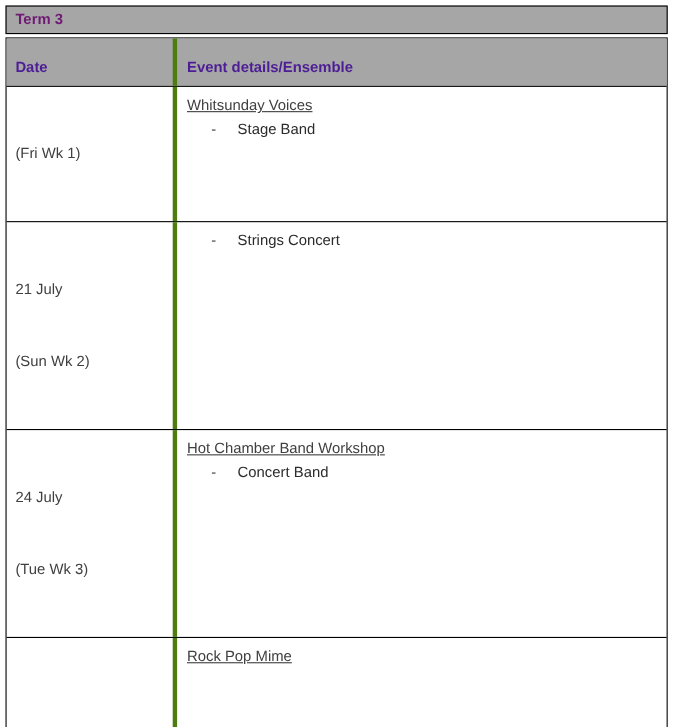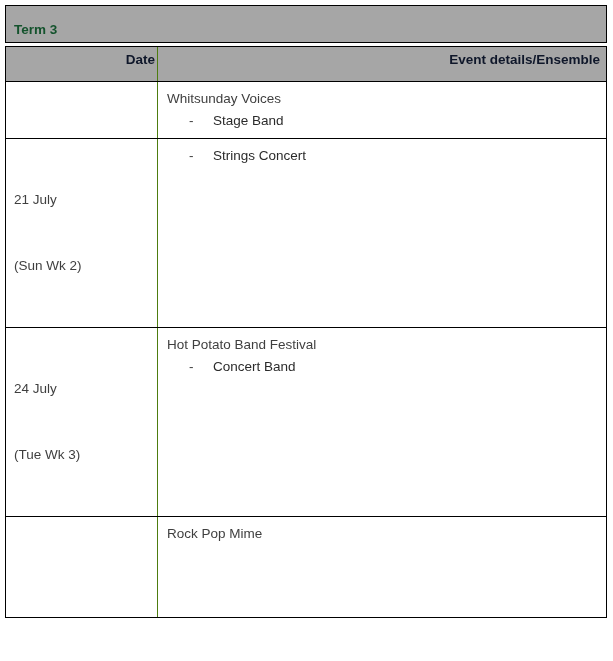--- a/index.html
+++ b/index.html
@@ -13,22 +13,22 @@
     width: 602px;
     margin: 5px 0 0 5px;
     box-sizing: border-box;
   }
   .term-bar {
     box-sizing: border-box;
     border: 1.5px solid #000;
     background: #a6a6a6;
     font-weight: bold;
     font-size: 13.5px;
-    color: #14532d;
-    padding: 15px 8px 3px 8px;
+    color: #701a75;
+    padding: 3px 8px 3px 8px;
     line-height: 18px;
   }
   .etable {
     border: 1.5px solid #000;
     margin-top: 3px;
   }
   .row {
     display: grid;
     grid-template-columns: 151px 1fr;
   }
@@ -38,33 +38,32 @@
     min-height: 34px;
   }
   .cell { box-sizing: border-box; }
   .date-cell {
     padding: 6px 2px 6px 8px;
     font-size: 13.5px;
     line-height: 22px;
     white-space: pre;
   }
   .event-cell {
-    border-left: 1px solid #4d7c0f;
+    border-left: 4px solid #4d7c0f;
     padding: 6px 6px 6px 9px;
     font-size: 13.5px;
     line-height: 22px;
   }
   .row.header .cell {
     font-weight: bold;
-    color: #0f172a;
-    padding-top: 2px;
-    text-align: right;
+    color: #4c1d95;
+    padding-top: 15px;
   }
   .row.data { min-height: 56px; }
-  .etitle { color: #3f3f3f; }
+  .etitle { color: #3f3f3f; text-decoration: underline; }
   .eitem {
     position: relative;
     padding-left: 46px;
     color: #2b2b2b;
   }
   .eitem .dash {
     position: absolute;
     left: 22px;
     top: 0;
     font-weight: normal;
@@ -83,20 +82,21 @@
 
   <div class="etable">
 
     <div class="row header">
       <div class="cell date-cell">Date</div>
       <div class="cell event-cell">Event details/Ensemble</div>
     </div>
 
     <div class="row data">
       <div class="cell date-cell">
+        <div>(Fri Wk 1)</div>
       </div>
       <div class="cell event-cell">
         <div class="etitle">Whitsunday Voices</div>
         <div class="eitem">
           <span class="dash">-</span>
           <span class="ens">Stage Band</span>
         </div>
       </div>
     </div>
 
@@ -112,21 +112,21 @@
         </div>
       </div>
     </div>
 
     <div class="row data">
       <div class="cell date-cell">
         <div>24 July</div>
         <div>(Tue Wk 3)</div>
       </div>
       <div class="cell event-cell">
-        <div class="etitle">Hot Potato Band Festival</div>
+        <div class="etitle">Hot Chamber Band Workshop</div>
         <div class="eitem">
           <span class="dash">-</span>
           <span class="ens">Concert Band</span>
         </div>
       </div>
     </div>
 
     <div class="row data">
       <div class="cell date-cell">
         

